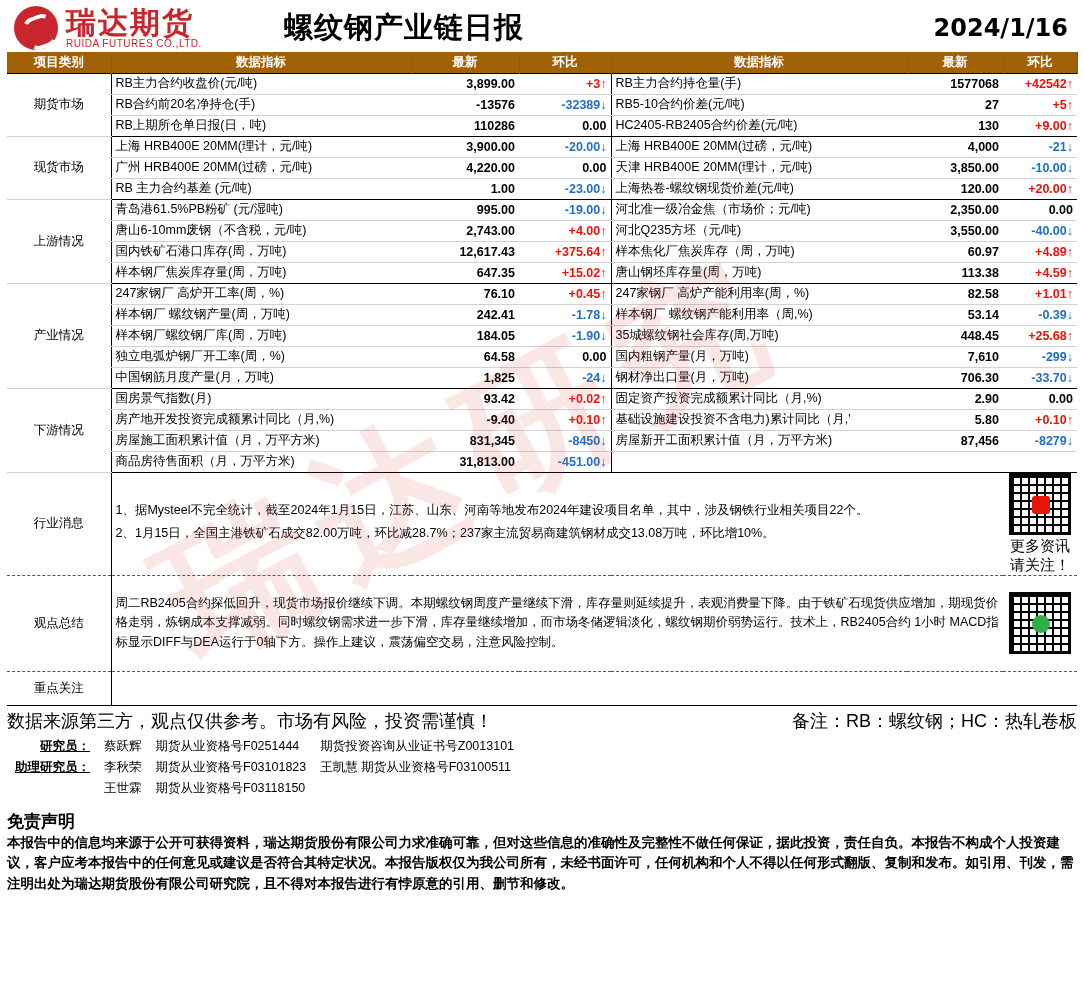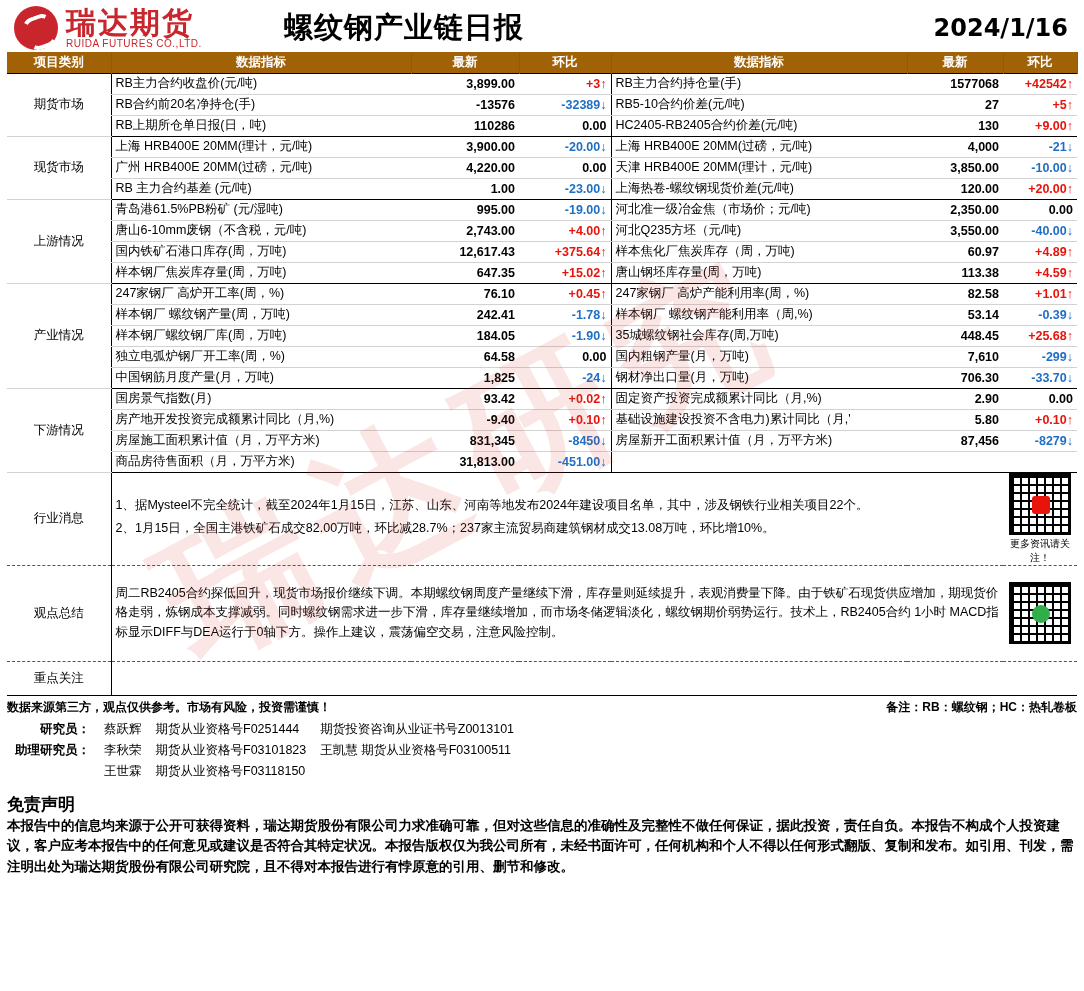--- a/index.html
+++ b/index.html
@@ -65,28 +65,28 @@
 
   
   .textblk { text-align:left; padding:4px 6px 4px 6px; font-size:13px; line-height:1.55; vertical-align:top; }
   .qr { width:62px; height:62px; background:
       linear-gradient(90deg,#000 2px,transparent 0) 0 0/8px 8px,
       linear-gradient(#000 2px,transparent 0) 0 0/8px 8px,
       #fff;
       border:3px solid #000; position:relative; margin:0 auto;}
   .qr::after{ content:""; position:absolute; left:20px; top:20px; width:18px;height:18px; background:#e8140c; border-radius:3px;}
   .qr.green::after{ background:#2fae4a; border-radius:50%; }
-  .qrcap { font-size:10px; text-align:center; padding-top:2px; }
+  .qrcap { font-size:15px; text-align:center; padding-top:2px; }
 
   
   .footer { margin:0 7px; }
-  .src-line { border-top:1px solid #000; padding-top:3px; display:flex; justify-content:space-between; font-weight:bold; font-size:12px; }
+  .src-line { border-top:1px solid #000; padding-top:3px; display:flex; justify-content:space-between; font-weight:normal; font-size:18px; }
   .people { display:flex; font-size:12.5px; margin-top:2px; }
   .people td { padding:1px 6px; font-size:12.5px; }
-  .ptitle { text-align:right; font-weight:bold; white-space:nowrap; }
+  .ptitle { text-align:right; font-weight:bold; white-space:nowrap;text-decoration:underline; }
   .disc-title { font-weight:bold; font-size:17px; margin-top:10px; }
   .disc-body { font-size:13.5px; line-height:1.5; font-weight:bold; }
 </style>
 </head>
 <body>
 
 <div class="watermark">瑞达研究</div>
 
 <div class="header">
   <div class="logo-wrap">

